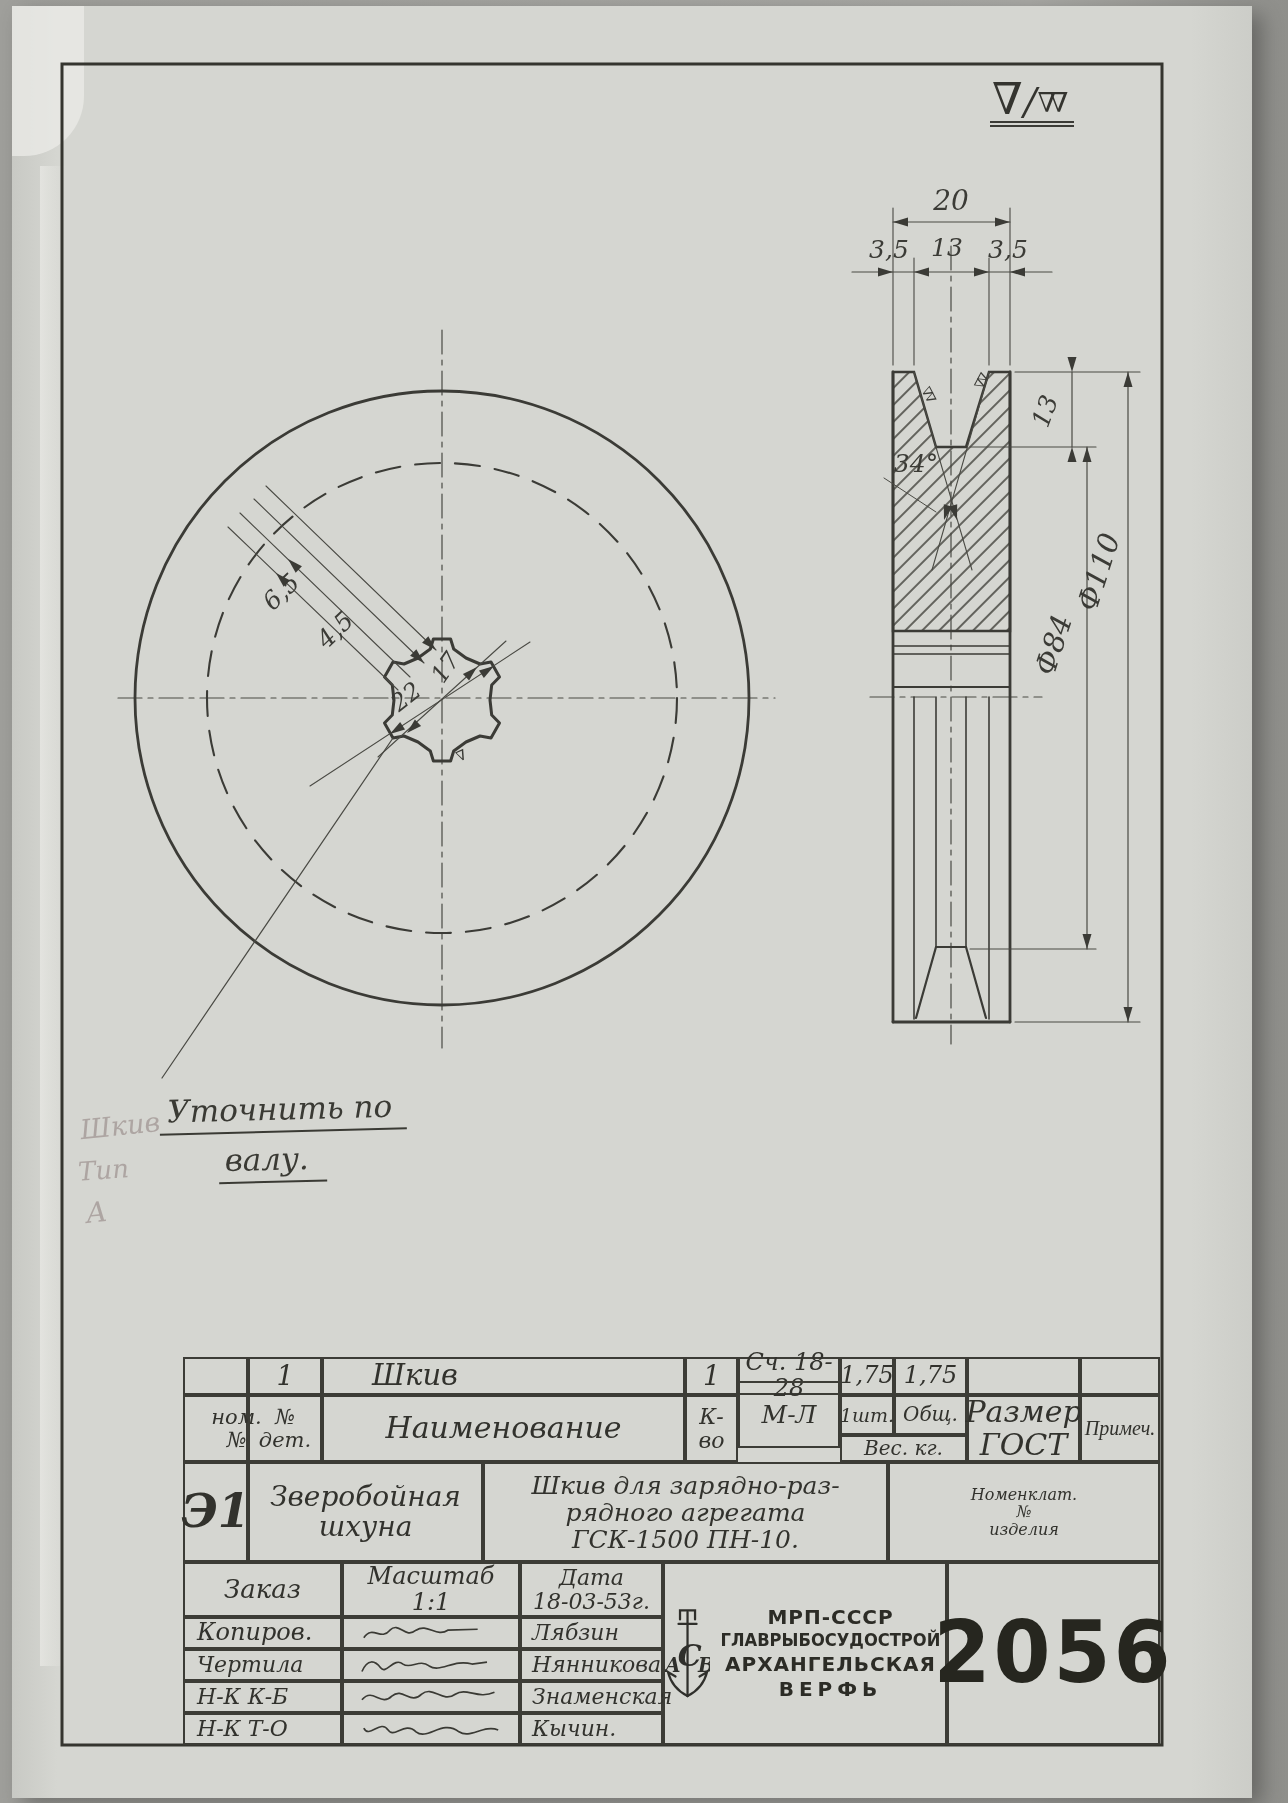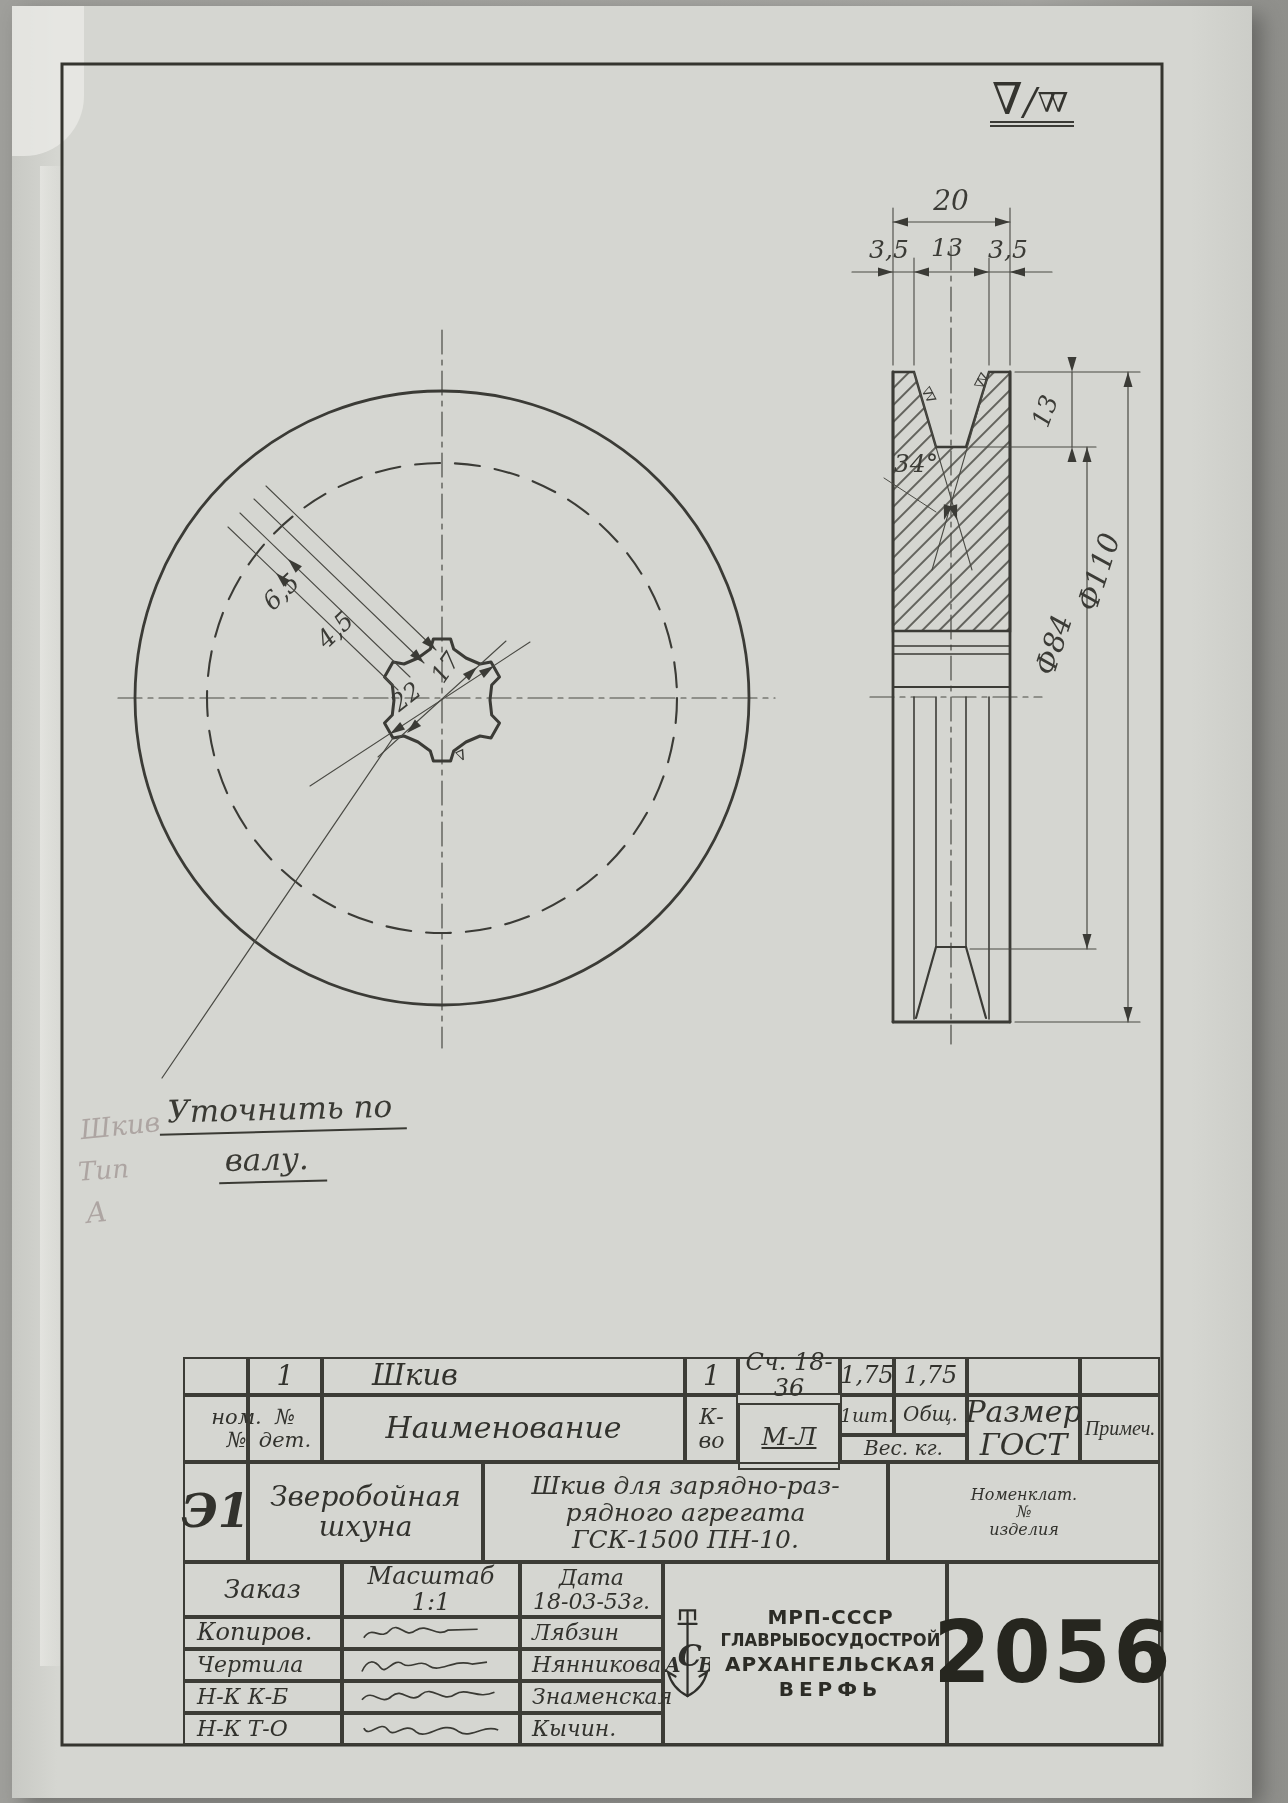--- a/index.html
+++ b/index.html
@@ -181,37 +181,37 @@
 <div class="pencil" style="left:80px;top:1110px;font-size:27px;transform:rotate(-6deg);">Шкив</div>
 <div class="pencil" style="left:78px;top:1155px;font-size:26px;transform:rotate(-4deg);">Тип</div>
 <div class="pencil" style="left:86px;top:1196px;font-size:28px;transform:rotate(-6deg);">А</div>
 
 <div class="tblock">
 
   <div class="c" style="left:0;top:0;width:65px;height:38px;"></div>
   <div class="c" style="left:65px;top:0;width:74px;height:38px;font-size:27px;">1</div>
   <div class="c left" style="left:139px;top:0;width:363px;height:38px;font-size:29px;padding-left:48px;">Шкив</div>
   <div class="c" style="left:502px;top:0;width:53px;height:38px;font-size:27px;">1</div>
-  <div class="c" style="left:555px;top:0;width:102px;height:38px;font-size:24px;">Сч. 18-36</div>
+  <div class="c" style="left:555px;top:0;width:102px;height:38px;font-size:24px;">Сч. 18-28</div>
   <div class="c" style="left:657px;top:0;width:54px;height:38px;font-size:24px;">1,75</div>
   <div class="c" style="left:711px;top:0;width:73px;height:38px;font-size:24px;">1,75</div>
   <div class="c" style="left:784px;top:0;width:113px;height:38px;"></div>
   <div class="c" style="left:897px;top:0;width:80px;height:38px;"></div>
 
   <div class="c col" style="left:0;top:38px;width:65px;height:67px;font-size:21px;padding-left:42px;">
     <span>ном.</span>
     <span>№</span>
   </div>
   <div class="c col" style="left:65px;top:38px;width:74px;height:67px;font-size:21px;">
     <span>№</span>
     <span>дет.</span>
   </div>
   <div class="c" style="left:139px;top:38px;width:363px;height:67px;font-size:30px;">Наименование</div>
   <div class="c" style="left:502px;top:38px;width:53px;height:67px;font-size:22px;">К-во</div>
-  <div class="c" style="left:555px;top:46px;width:102px;height:67px;font-size:25px;text-decoration:underline;">М-Л</div>
+  <div class="c" style="left:555px;top:24px;width:102px;height:67px;font-size:25px;">М-Л</div>
   <div class="c" style="left:657px;top:38px;width:54px;height:40px;font-size:19px;">1шт.</div>
   <div class="c" style="left:711px;top:38px;width:73px;height:40px;font-size:20px;">Общ.</div>
   <div class="c" style="left:657px;top:78px;width:127px;height:27px;font-size:20px;">Вес. кг.</div>
   <div class="c col" style="left:784px;top:38px;width:113px;height:67px;font-size:30px;">
     <span>Размер</span>
     <span>ГОСТ</span>
   </div>
   <div class="c" style="left:897px;top:38px;width:80px;height:67px;font-size:20px;font-family:Liberation Serif, serif;">Примеч.</div>
 
   <div class="c" style="left:0;top:105px;width:65px;height:100px;font-size:46px;font-weight:bold;">Э1</div>

